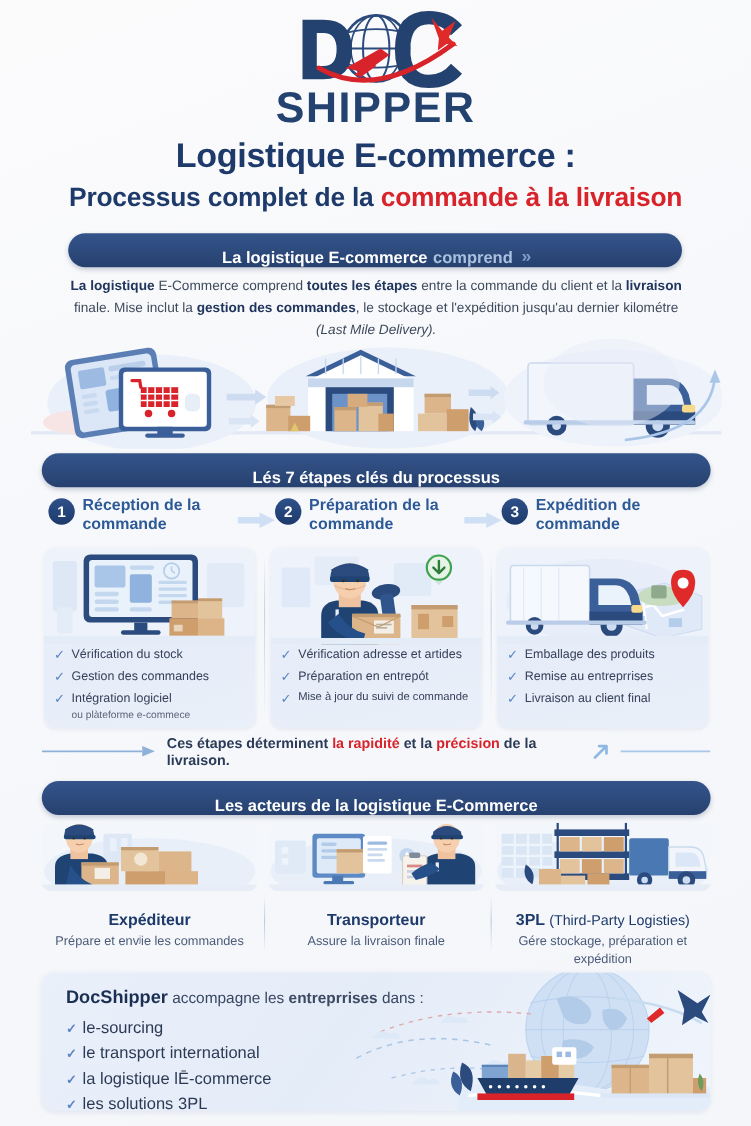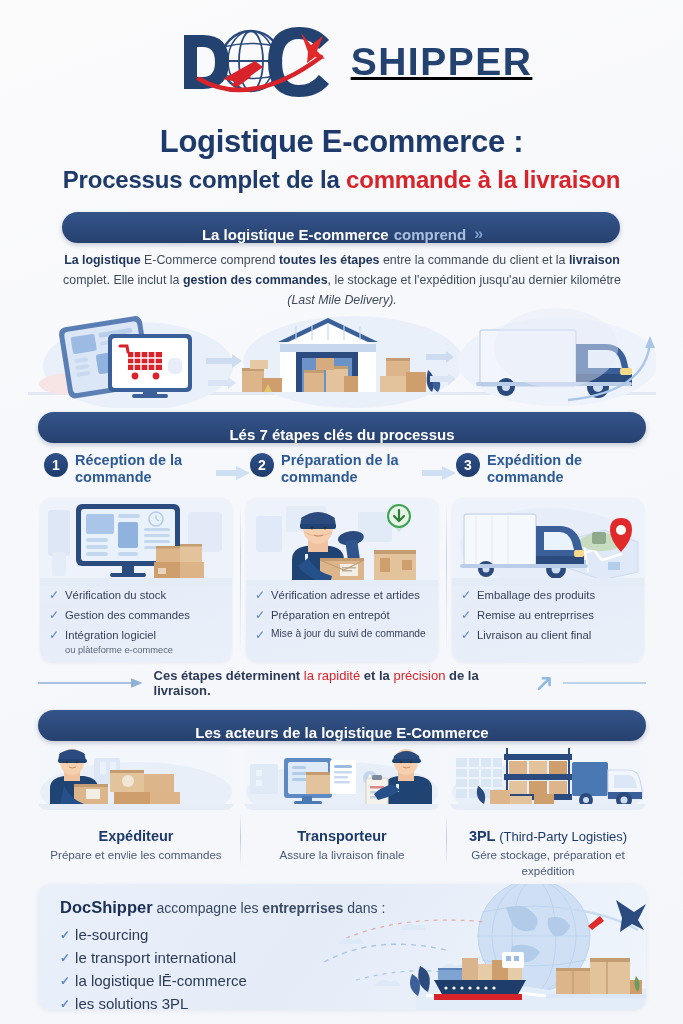--- a/index.html
+++ b/index.html
@@ -12,21 +12,21 @@
   .page {
     position: relative;
     width: 683px; height: 1024px;
     background: linear-gradient(160deg,#fbfbfc 0%,#f7f8fb 40%,#f4f6fa 100%);
   }
 
   
   .logo-wrap {
     position: absolute; top: 6px; left: 0; right: 0;
     height: 116px;
-    display: flex; flex-direction: row; align-items: center; justify-content: center; text-decoration: underline;
+    display: flex; flex-direction: column; align-items: center; justify-content: center;
   }
   .logo-top { position: relative; width: 200px; height: 74px; }
   .logo-top svg { position: absolute; top: 0; left: 0; }
   .logo-word {
     font-size: 39px; font-weight: 800; letter-spacing: 1.5px;
     color: #24426f; line-height: 1; margin-top: -5px;
     font-family: "Liberation Sans", sans-serif;
   }
 
   
@@ -114,21 +114,21 @@
     position: absolute; top: 6px; width: 1px; height: 150px;
     background: linear-gradient(180deg,rgba(160,180,210,0) 0%,rgba(160,180,210,.55) 35%,rgba(160,180,210,0) 100%);
   }
   #cd1 { left: 202px; }
   #cd2 { left: 408px; }
 
   
   .concl { position: absolute; top: 670px; left: 38px; width: 608px; height: 26px;
            display: flex; align-items: center; justify-content: center; gap: 9px; }
   .concl-text { font-size: 13px; color: #2a3a57; font-weight: 600; }
-  .concl-text .red { color: #d8232a; font-weight: 400; }
+  .concl-text .red { color: #d8232a; font-weight: 700; }
 
   
   .actors { position: absolute; top: 748px; left: 38px; width: 608px; height: 128px; }
   .actor { position: absolute; top: 0; width: 196px; }
   #ac1 { left: 0px; }
   #ac2 { left: 206px; }
   #ac3 { left: 412px; }
   .actor-illu { width: 196px; height: 62px; border-radius: 8px; overflow: hidden; }
   .actor-name { text-align: center; font-size: 14.5px; font-weight: 700; color: #1d3a6b; margin-top: 14px; }
   .actor-name .light { font-weight: 400; font-size: 13px; }
@@ -197,21 +197,21 @@
     </div>
   </div>
 
   <div class="pill" id="pill-intro">
     <span>La logistique E-commerce</span>
     <span class="dim">comprend</span>
     <span class="chev">»</span>
   </div>
 
   <div class="intro-text">
-    <b>La logistique</b><span> E-Commerce comprend </span><b>toutes les étapes</b><span> entre la commande du client et la </span><b>livraison</b><span> complet. Elle inclut la </span><b>gestion des commandes</b><span>, le stockage et l'expédition jusqu'au dernier kilométre </span><i>(Last Mile Delivery).</i>
+    <b>La logistique</b><span> E-Commerce comprend </span><b>toutes les étapes</b><span> entre la commande du client et la </span><b>livraison</b><span> finale. Mise inclut la </span><b>gestion des commandes</b><span>, le stockage et l'expédition jusqu'au dernier kilométre </span><i>(Last Mile Delivery).</i>
   </div>
 
   <svg id="hero-illustration" viewBox="0 0 628 112">
 
     <rect x="0" y="96" width="628" height="3" fill="#e2e9f5"></rect>
 
     <ellipse cx="110" cy="70" rx="95" ry="44" fill="#eaf0fa"></ellipse>
     <ellipse cx="325" cy="66" rx="110" ry="46" fill="#eaf0fa"></ellipse>
     <ellipse cx="530" cy="66" rx="100" ry="44" fill="#eef2fa"></ellipse>
     <ellipse cx="45" cy="88" rx="34" ry="11" fill="#f7e4e4"></ellipse>

